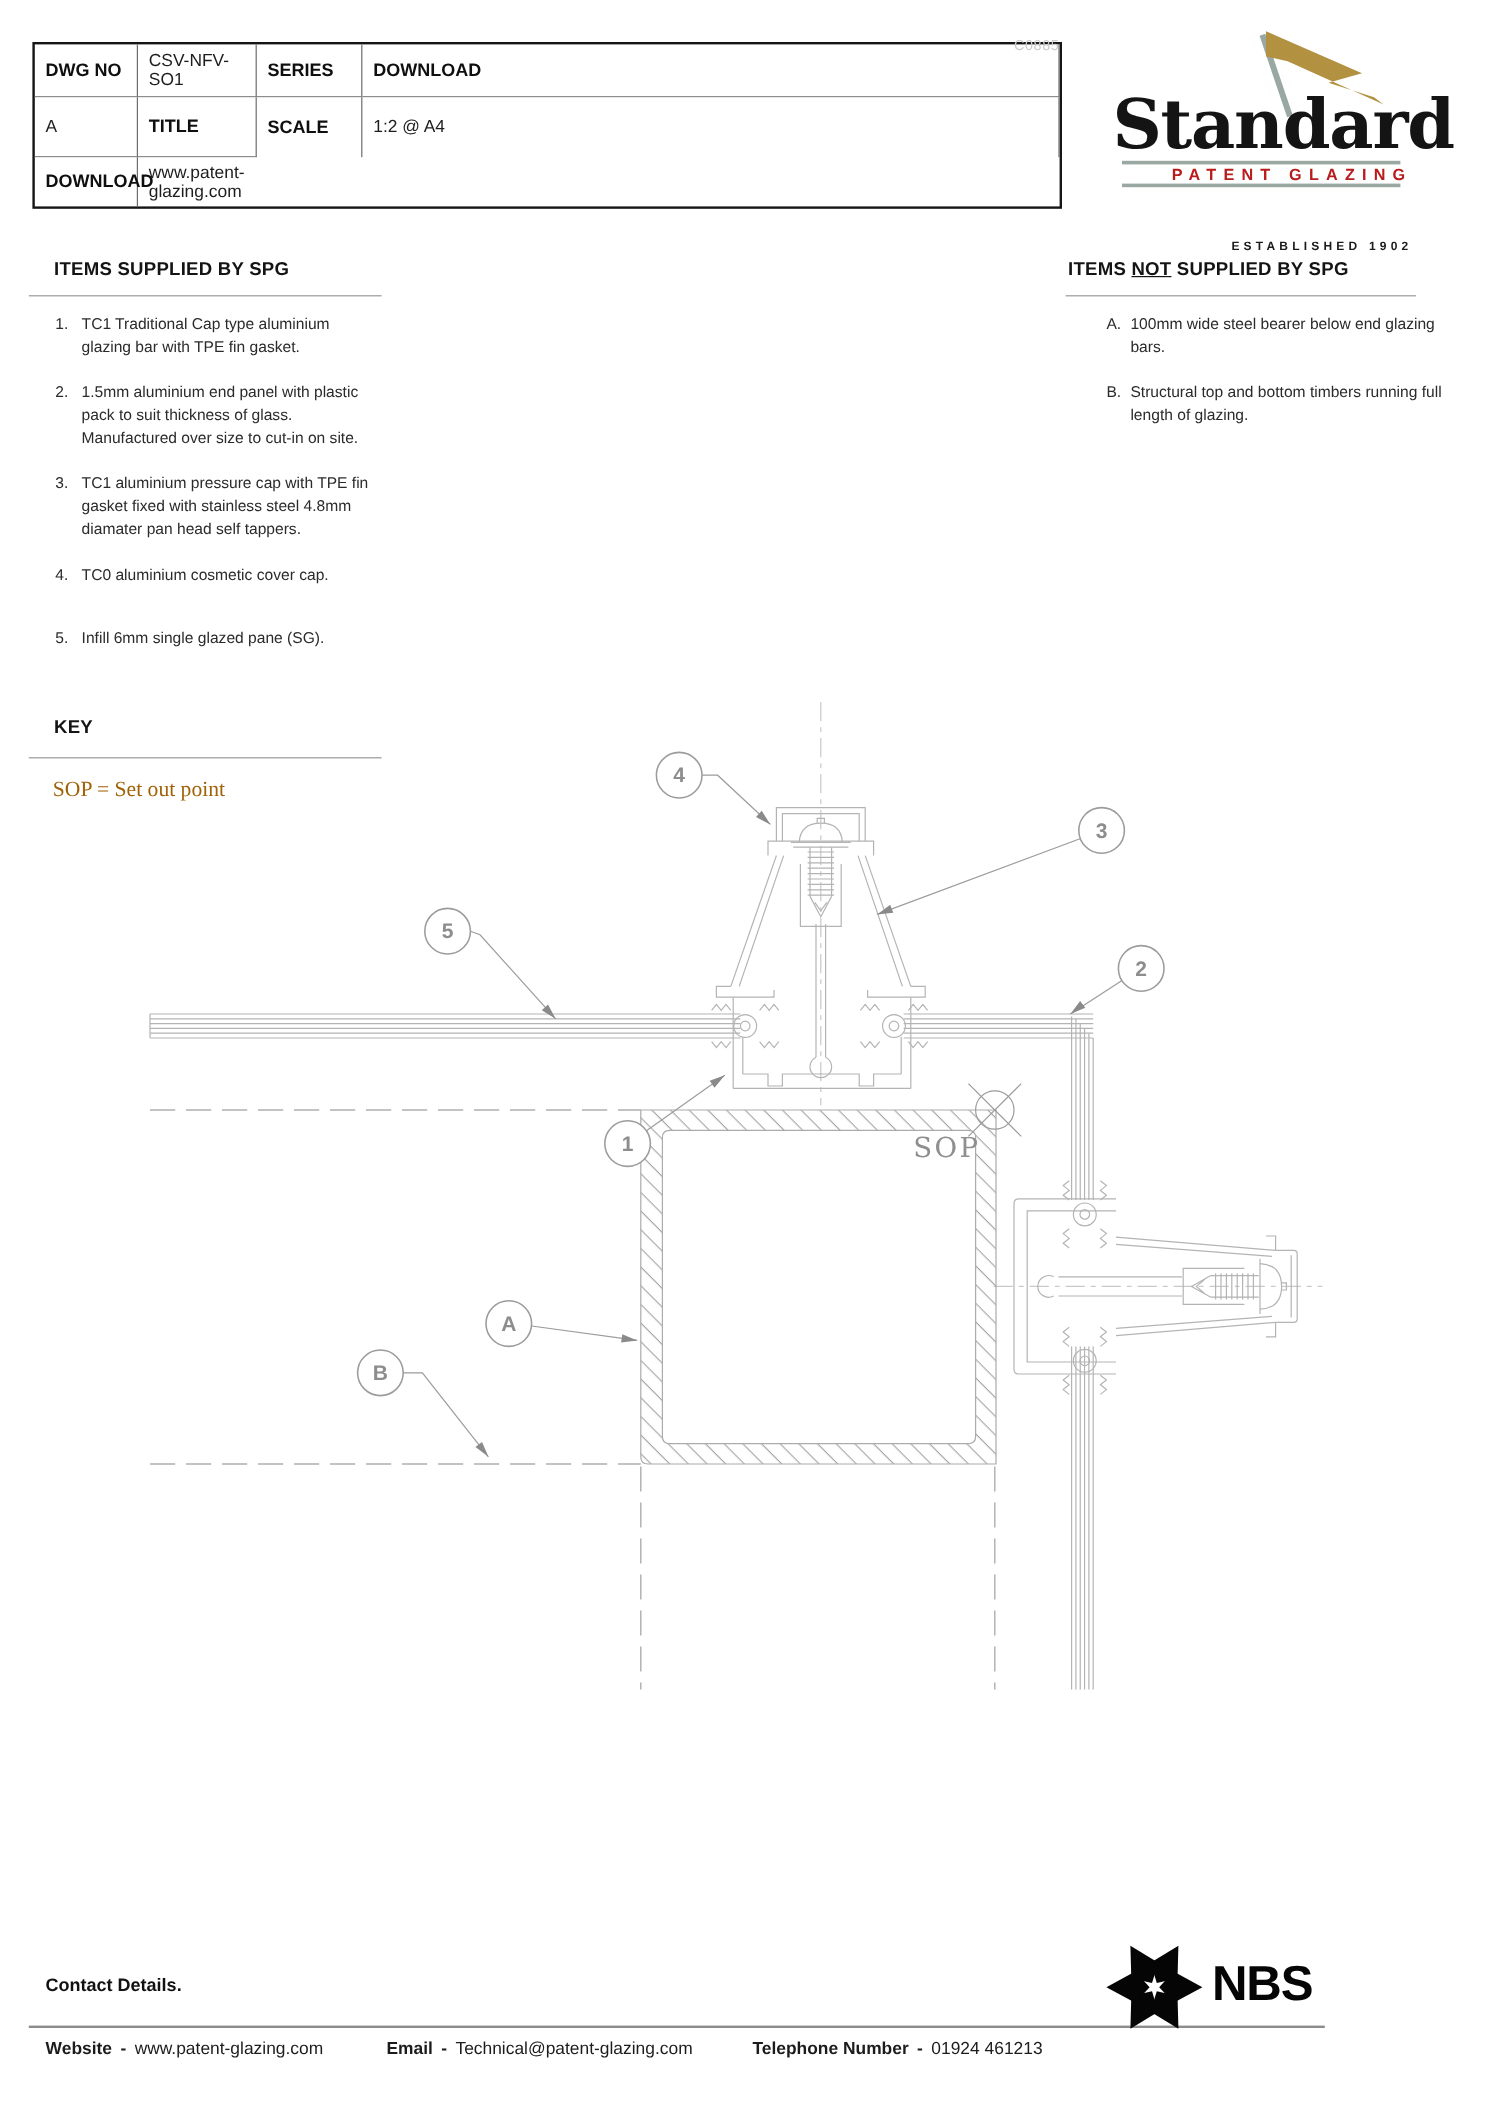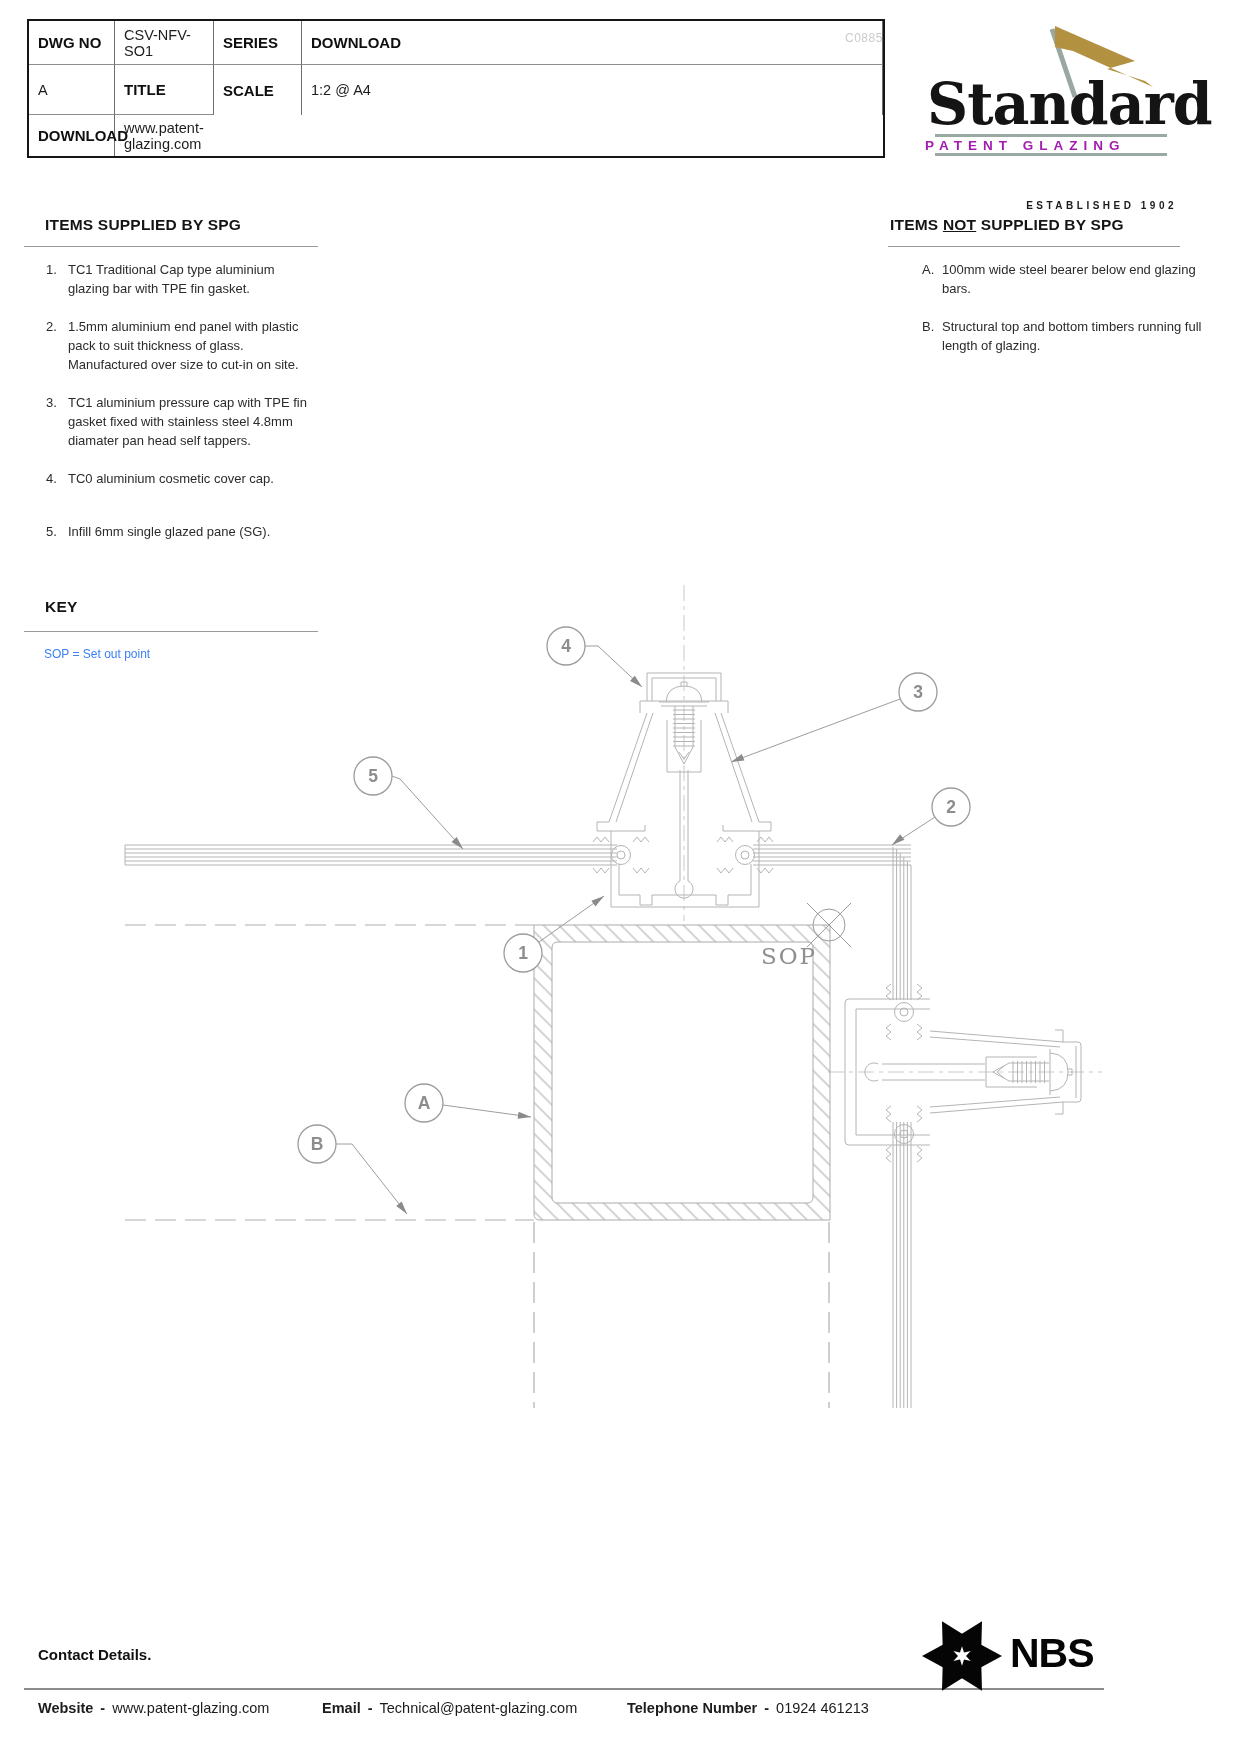--- a/index.html
+++ b/index.html
@@ -1,53 +1,53 @@
 <!DOCTYPE html>
 <html><head>
 <meta charset="utf-8">
 <style>
   html,body{margin:0;padding:0;background:#fff;}
   .page{position:relative;width:1240px;height:1754px;background:#fff;overflow:hidden;
         font-family:"Liberation Sans",sans-serif;color:#222;}
   .abs{position:absolute;}
 
   
-  .tblock{position:absolute;left:27px;top:19px;width:858px;height:139px;
+  .tblock{position:absolute;left:27px;top:35px;width:858px;height:139px;
           border:2px solid #151515;box-sizing:border-box;display:grid;
           grid-template-columns:86px 99px 88px 1fr;grid-template-rows:44px 50px 1fr;}
   .tcell{display:flex;align-items:center;padding-left:9px;font-size:14.5px;
          border-bottom:1px solid #8d8d8d;box-sizing:border-box;color:#1d1d1d;}
   .tcell.lab{font-weight:bold;font-size:15px;color:#0f0f0f;}
   .tcell{display:flex;align-items:center;padding-left:9px;font-size:14.5px;
          border-bottom:1px solid #8d8d8d;box-sizing:border-box;}
   .tcell.vsep{border-right:1px solid #6d6d6d;}
   .row3{border-bottom:none;}
   .wm{position:absolute;left:845px;top:31px;font-size:12px;color:#cbcbcb;letter-spacing:.5px;}
 
   
   .logo{position:absolute;left:925px;top:15px;width:252px;height:165px;}
   .logo .word{position:absolute;left:2px;top:60px;font-family:"DejaVu Serif",serif;
               font-size:57px;font-weight:bold;color:#141414;letter-spacing:-1px;line-height:58px;}
   .logo .rule{position:absolute;left:10px;width:232px;height:3px;background:#9aa8a2;}
-  .logo .pg{position:absolute;left:0;top:123px;width:252px;text-align:left;font-size:13.5px;
-            font-weight:700;letter-spacing:6px;color:#a21caf;}
+  .logo .pg{position:absolute;left:0;top:123px;width:252px;text-align:right;font-size:13.5px;
+            font-weight:700;letter-spacing:6px;color:#b91c1c;}
   .logo .est{position:absolute;left:0;top:145px;width:252px;text-align:right;font-size:10px;
              font-weight:700;letter-spacing:3.5px;color:#1b1b1b;margin-top:40px;}
 
   
   .shead{position:absolute;font-size:15.5px;font-weight:bold;color:#141414;letter-spacing:.2px;}
   .srule{position:absolute;height:1px;background:#9a9a9a;}
   .ilist{position:absolute;font-size:13px;line-height:19px;color:#2b2b2b;}
   .item{position:relative;margin-bottom:19px;}
   .item .num{position:absolute;left:0;top:0;}
   .item .txt{display:block;}
   .ilist.left .item{padding-left:22px;}
   .ilist.left .item:nth-child(4){margin-bottom:34px;}
   .ilist.right .item{padding-left:20px;}
-  .keynote{position:absolute;font-size:12px;color:#3b82f6;}
+  .keynote{position:absolute;font-size:18px;color:#a16207;font-family:Liberation Serif, serif;}
   .uline{text-decoration:underline;}
 
   
   .draw{position:absolute;left:0;top:540px;}
   .ln{stroke:#b4b4b4;fill:none;stroke-width:1;}
   .lng{stroke:#9b9b9b;fill:none;stroke-width:1;}
   .cl{stroke:#c9c9c9;fill:none;stroke-width:1;stroke-dasharray:16 5 4 5;}
   .dash{stroke:#b0b0b0;fill:none;stroke-width:1.2;stroke-dasharray:21 9;}
   .bal{fill:#fff;stroke:#9c9c9c;stroke-width:1.3;}
   .baltxt{font-family:"Liberation Sans",sans-serif;font-size:17.5px;font-weight:bold;

